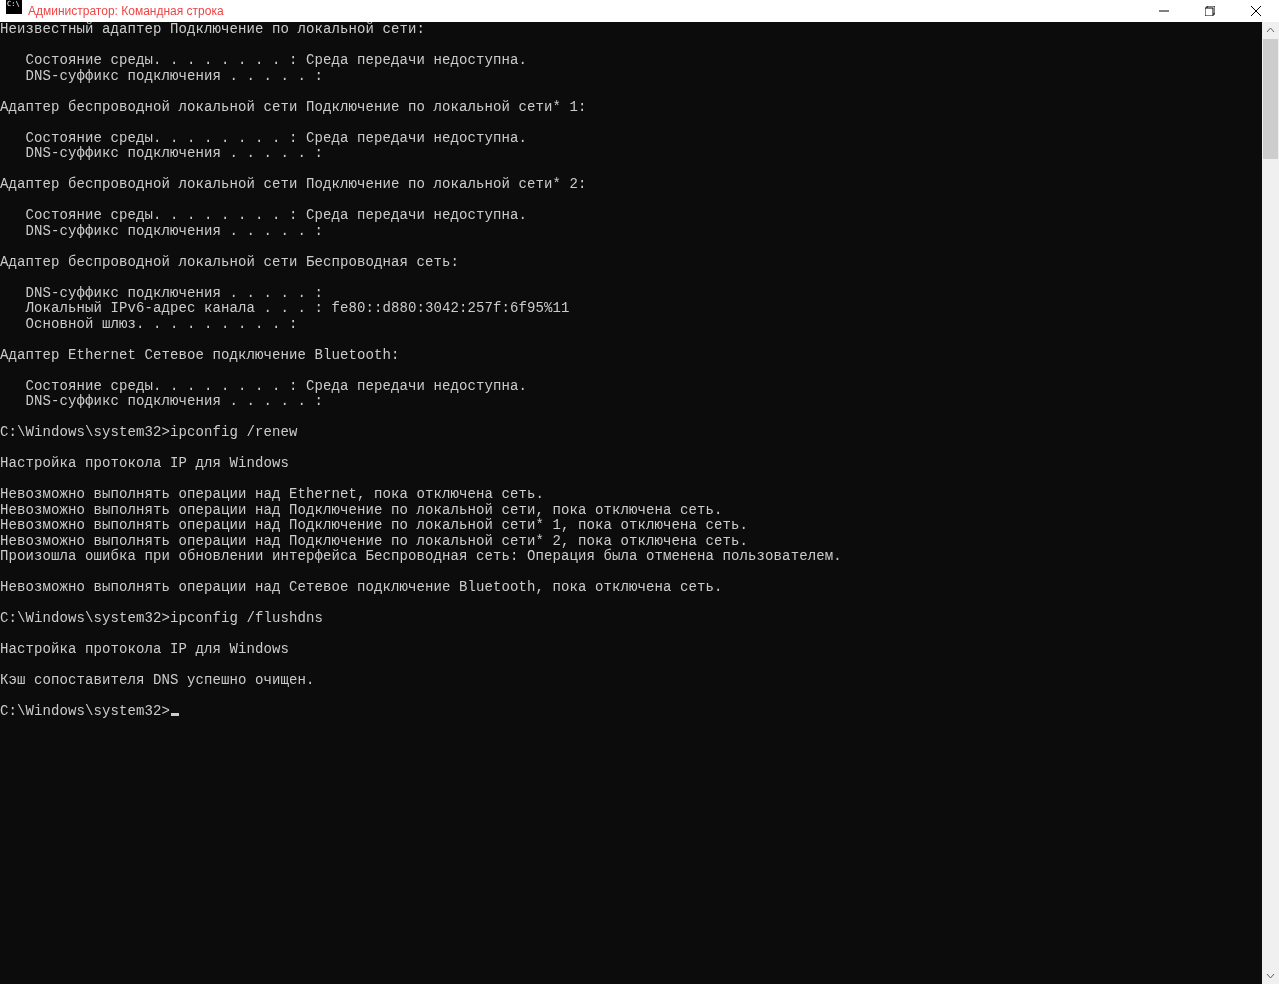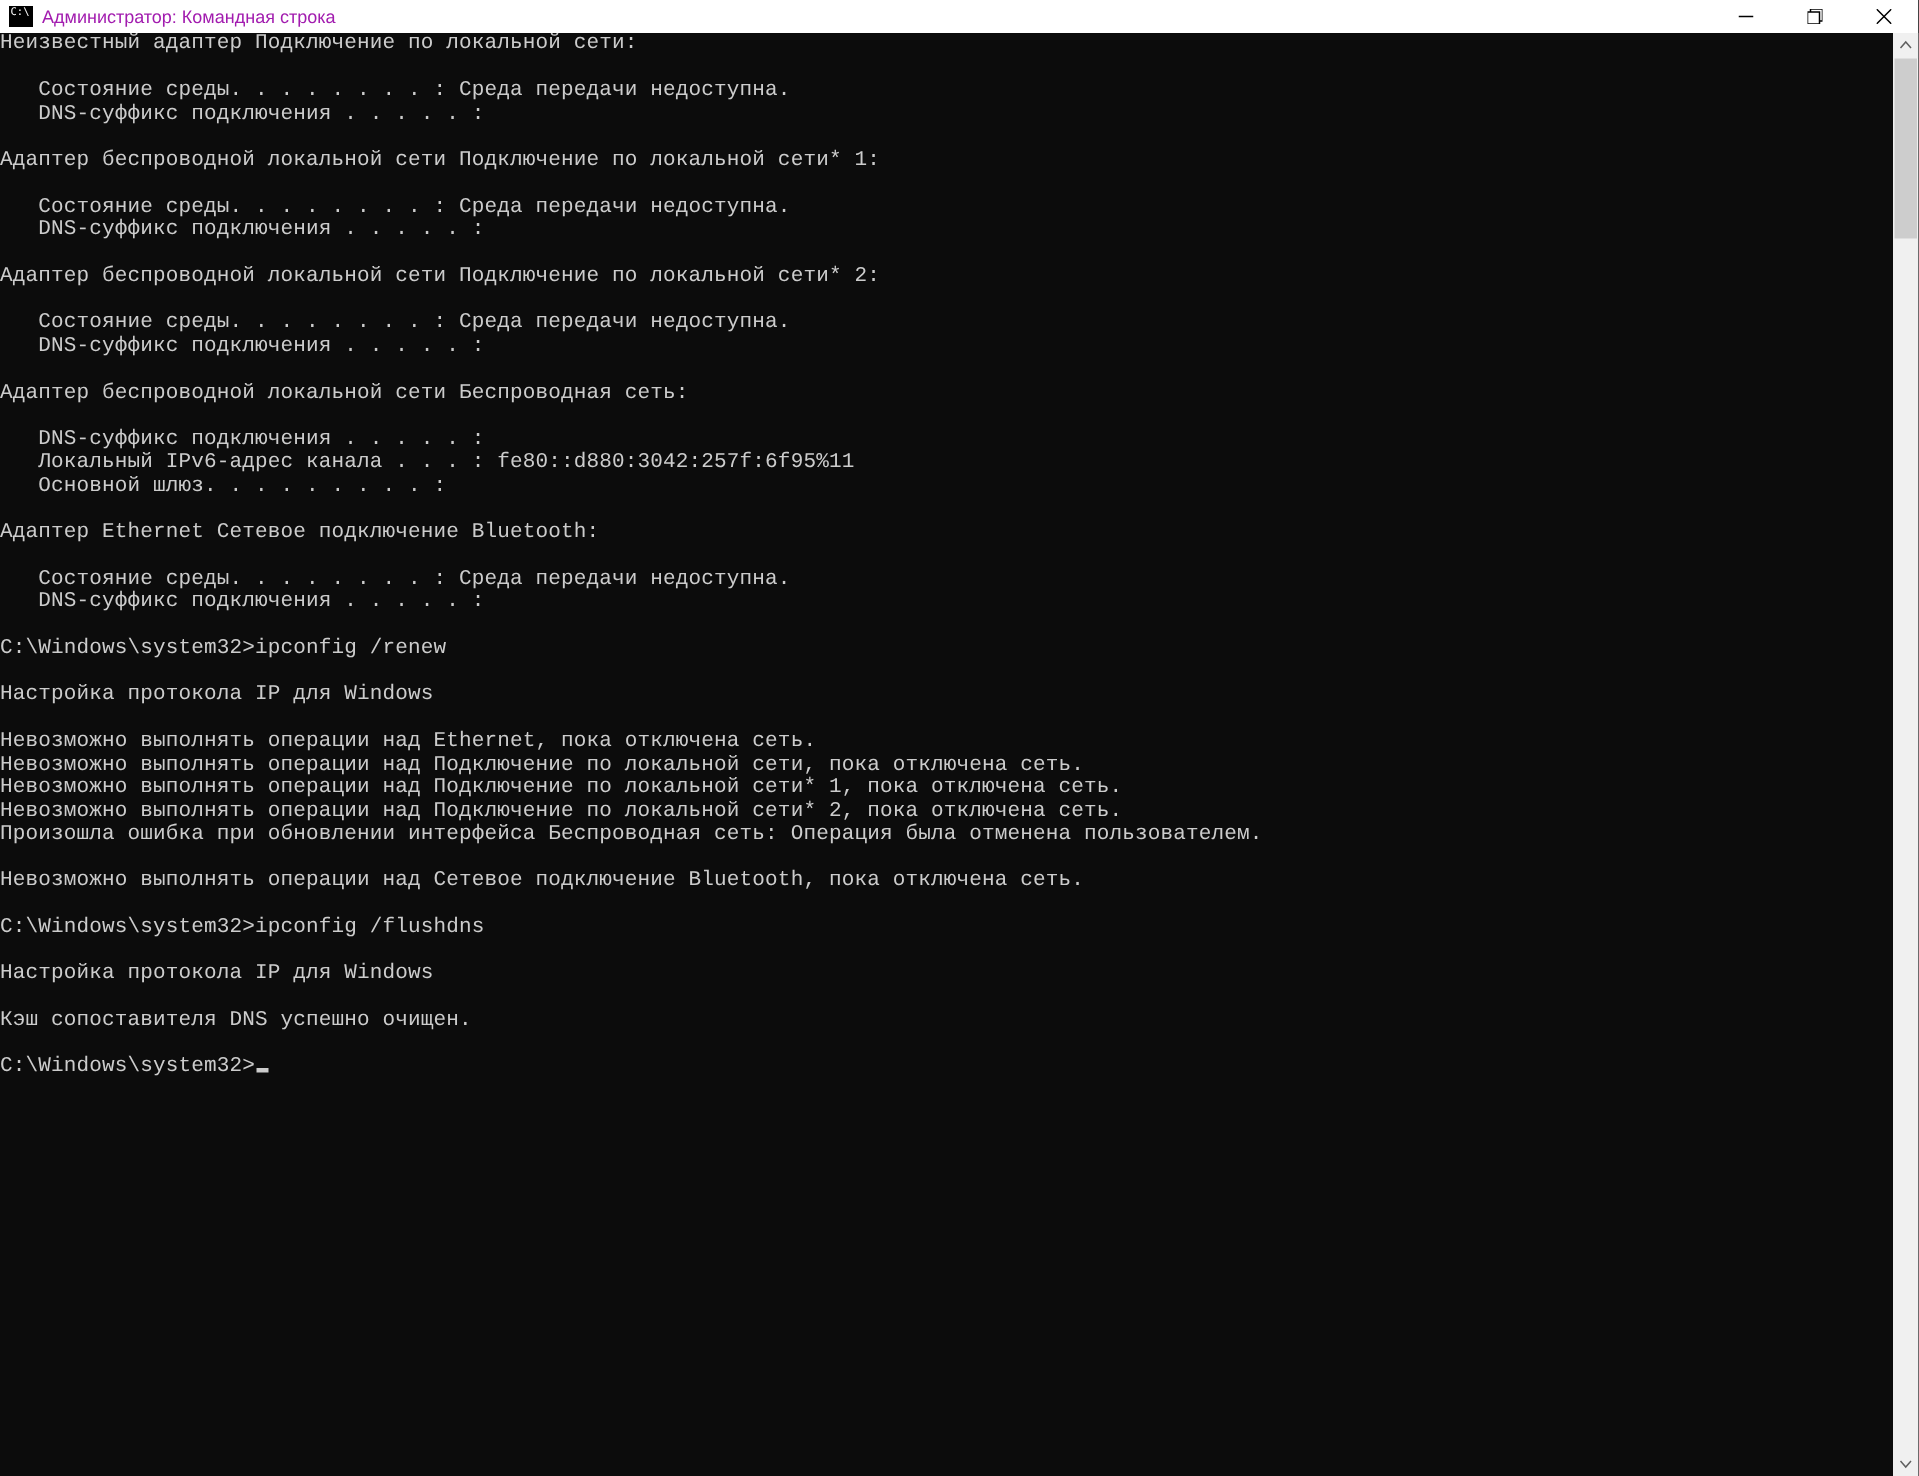--- a/index.html
+++ b/index.html
@@ -1,18 +1,18 @@
 <!DOCTYPE html>
 <html><head>
 <meta charset="utf-8">
 <style>
   * { margin: 0; padding: 0; box-sizing: border-box; }
   html, body { width: 1279px; height: 984px; overflow: hidden; font-family: "Segoe UI", Tahoma, sans-serif; background: #000; }
   .window { width: 1279px; height: 984px; display: flex; flex-direction: column; background: #000; }
-  .titlebar { height: 22px; background: #ffffff; display: flex; align-items: center; color: #a21caf; user-select: none; }
+  .titlebar { height: 22px; background: #ffffff; display: flex; color: #ef4444; user-select: none; }
   .titlebar .app-icon { width: 16px; height: 14px; margin: 0 6px 0 6px; background: #000; position: relative; display: inline-block; }
   .titlebar .app-icon::before { content: "C:\\"; position: absolute; top: 1px; left: 1px; color: #fff; font-size: 7px; font-family: Consolas, monospace; line-height: 7px; }
   .titlebar .title-text { font-size: 12px; line-height: 22px; white-space: nowrap; }
   .titlebar .spacer { flex: 1 1 auto; }
   .titlebar .win-btn { width: 46px; height: 22px; display: flex; align-items: center; justify-content: center; }
   .titlebar svg { display: block; }
   .client { flex: 1 1 auto; display: flex; min-height: 0; }
   .terminal { flex: 1 1 auto; background: #0c0c0c; color: #cccccc; font-family: Consolas, "Courier New", monospace; font-size: 14px; line-height: 15.5px; white-space: pre; padding: 0 16px 0 0; overflow: hidden; letter-spacing: 0.1px; }
   .scrollbar { width: 17px; background: #f0f0f0; position: relative; }
   .scrollbar .sb-btn { position: absolute; left: 0; width: 17px; height: 17px; background: #f0f0f0; display:flex; align-items:center; justify-content:center; }

